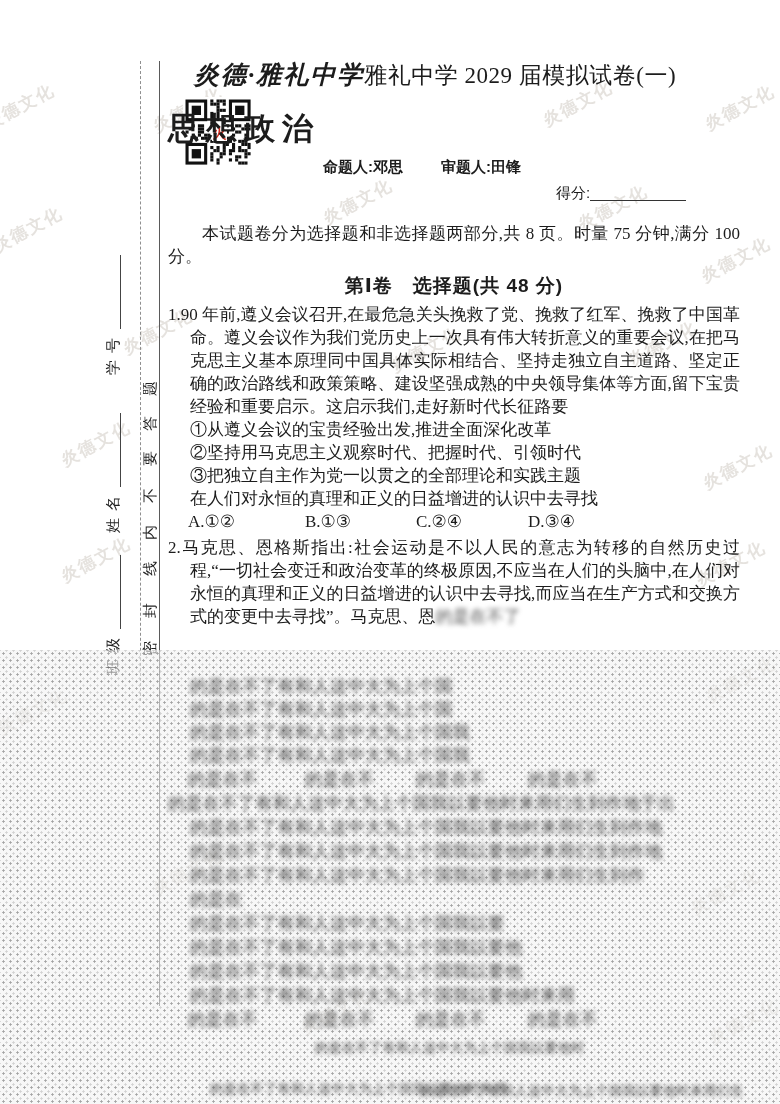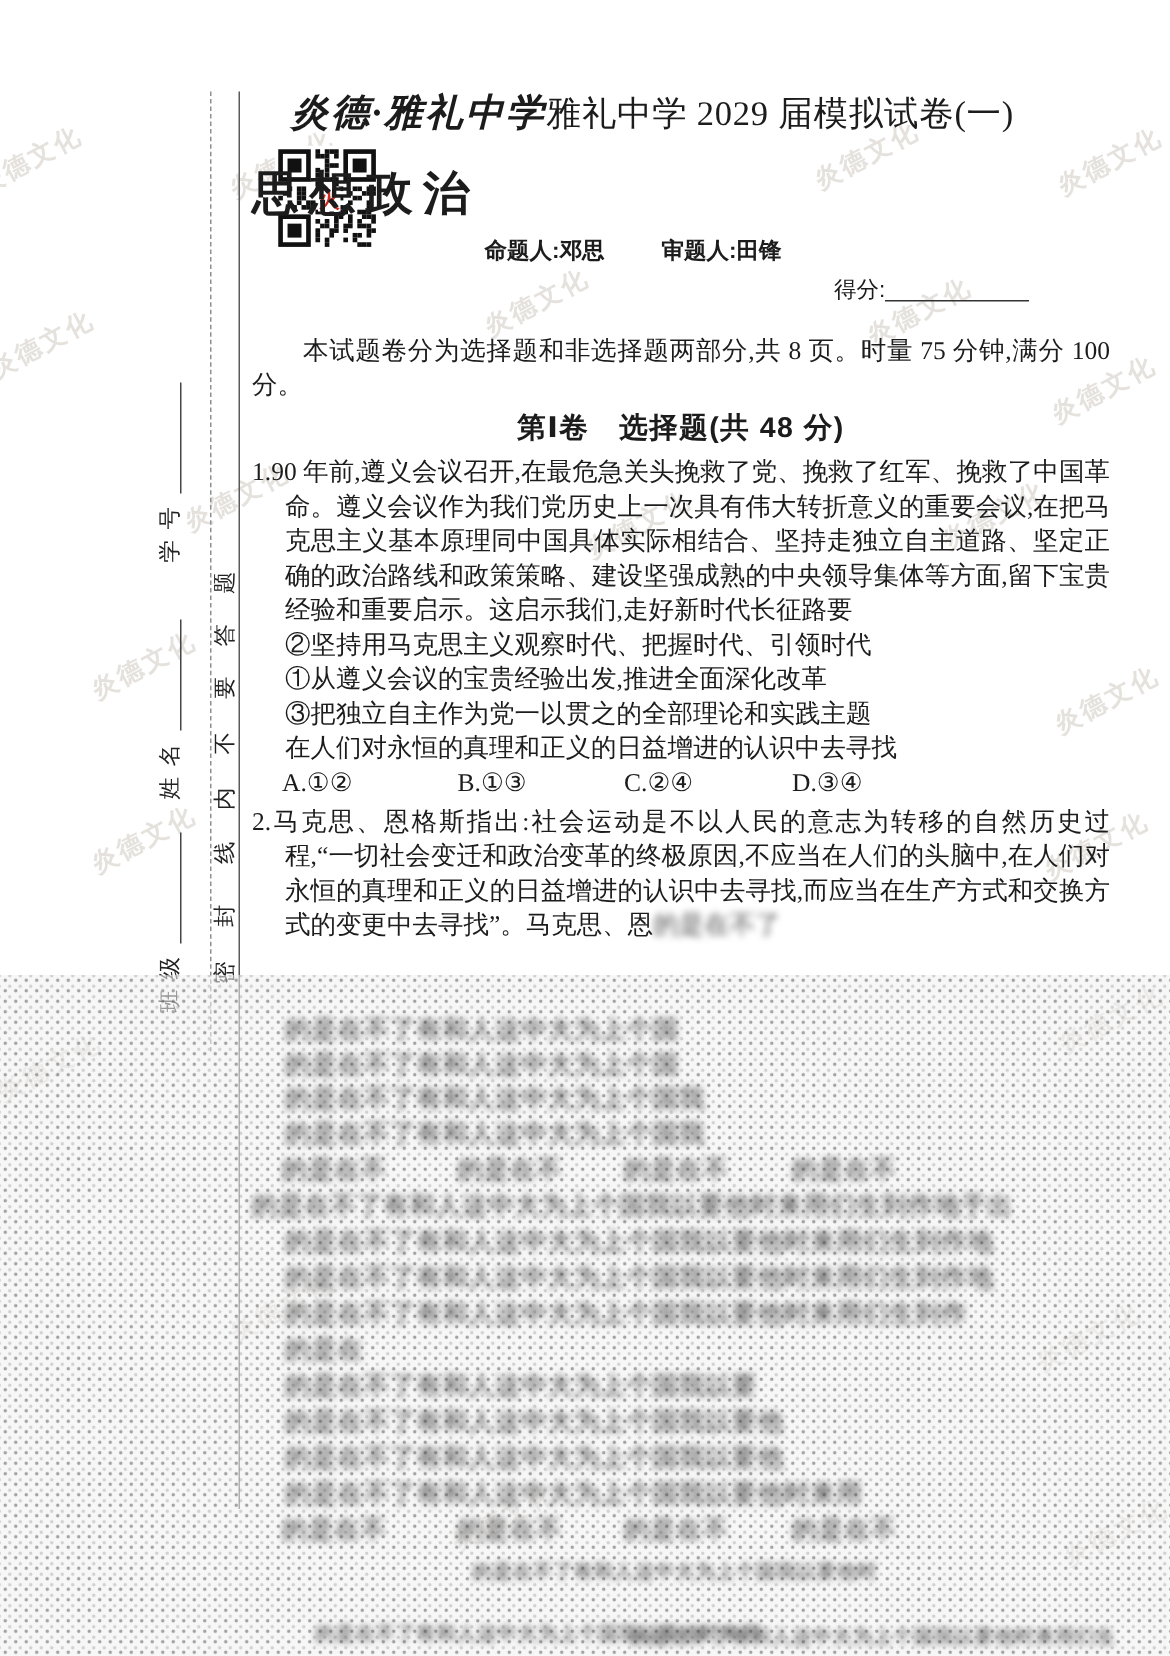--- a/index.html
+++ b/index.html
@@ -284,22 +284,22 @@
     <span>得分:</span><span class="score-line"></span>
   </div>
 
   <div class="content">
     <p class="intro">本试题卷分为选择题和非选择题两部分,共 8 页。时量 75 分钟,满分 100 分。</p>
     <h2 class="sec-heading">第Ⅰ卷　选择题(共 48 分)</h2>
 
     <div class="q">
       <p class="stem"><span>1.</span><span>90 年前,遵义会议召开,在最危急关头挽救了党、挽救了红军、挽救了中国革命。遵义会议作为我们党历史上一次具有伟大转折意义的重要会议,在把马克思主义基本原理同中国具体实际相结合、坚持走独立自主道路、坚定正确的政治路线和政策策略、建设坚强成熟的中央领导集体等方面,留下宝贵经验和重要启示。这启示我们,走好新时代长征路要</span></p>
       <div id="q1-options">
+          <p class="opt">①从遵义会议的宝贵经验出发,推进全面深化改革</p>
           <p class="opt">②坚持用马克思主义观察时代、把握时代、引领时代</p>
-          <p class="opt">①从遵义会议的宝贵经验出发,推进全面深化改革</p>
           <p class="opt">③把独立自主作为党一以贯之的全部理论和实践主题</p>
           <p class="opt">在人们对永恒的真理和正义的日益增进的认识中去寻找</p>
         </div>
       <div class="choices" id="q1-choices">
           <span class="ch-a">A.①②</span>
           <span class="ch-b">B.①③</span>
           <span class="ch-c">C.②④</span>
           <span class="ch-d">D.③④</span>
         </div>
     </div>

